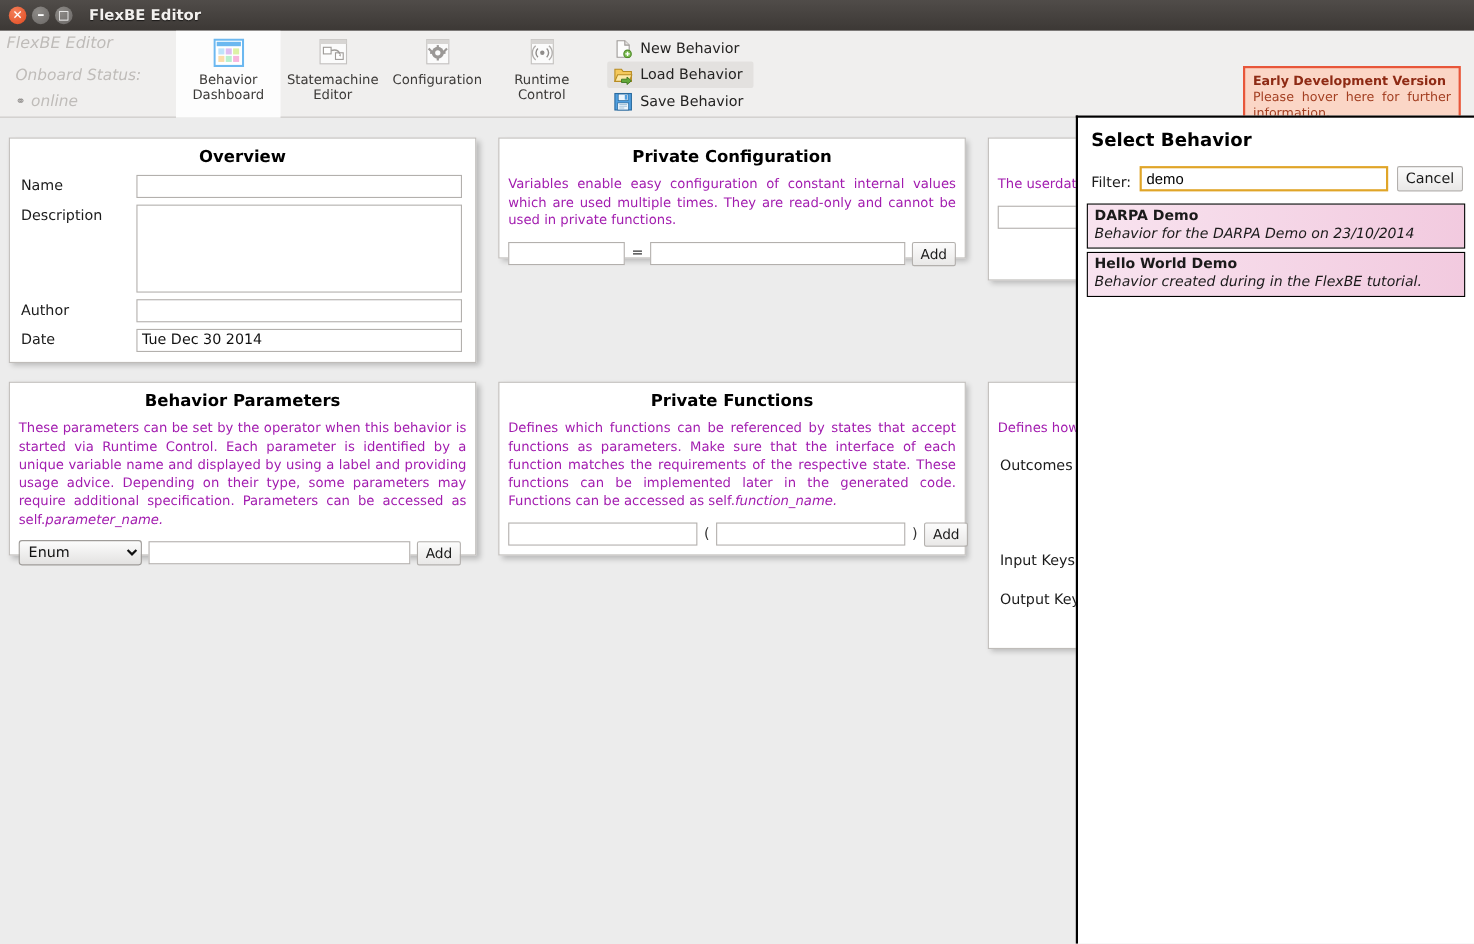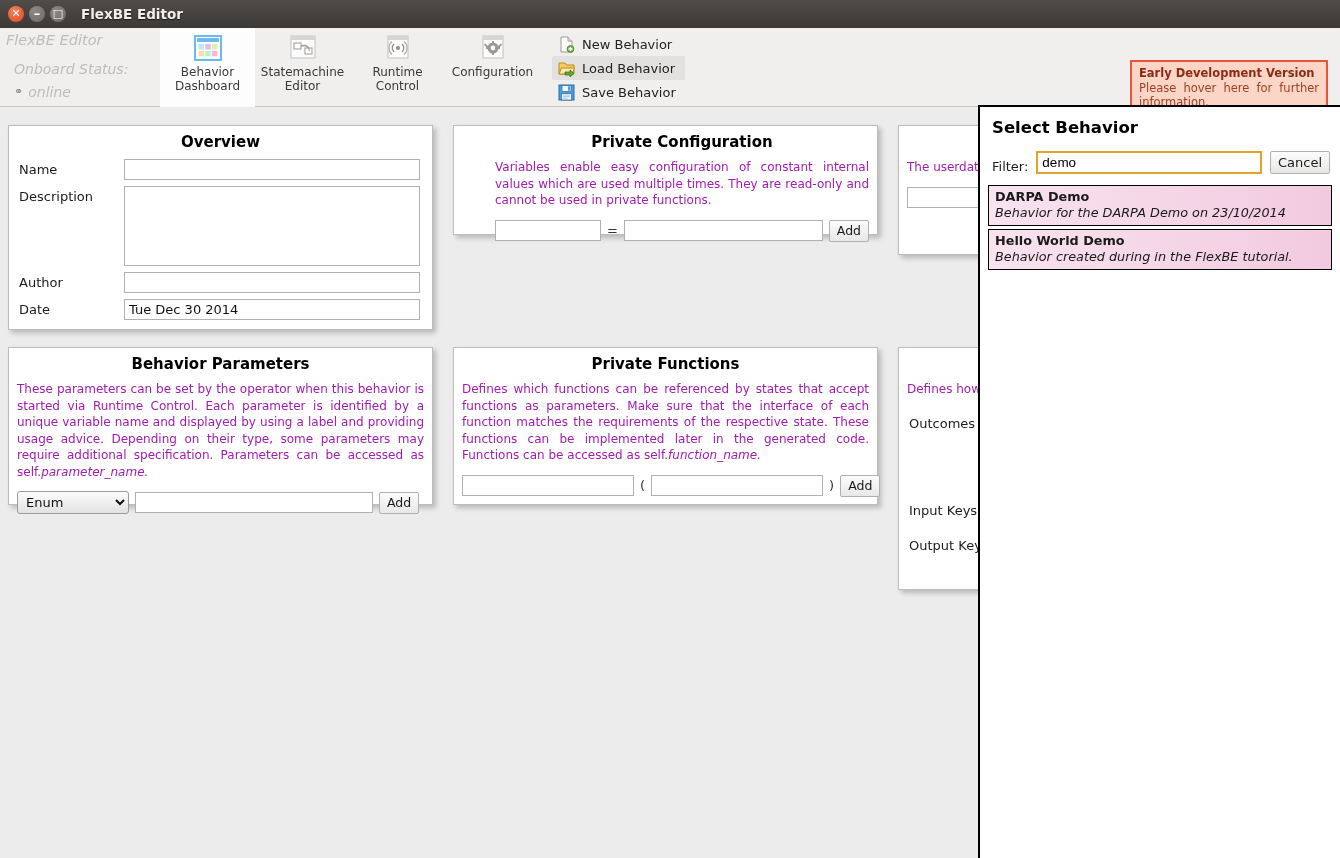--- a/index.html
+++ b/index.html
@@ -111,21 +111,21 @@
     background: linear-gradient(to bottom, #fcfcfc, #e3e2e1);
     border: 1px solid #9e9b98; border-radius: 3px; padding: 2px 4px; outline: none;
   }
 
   
   #overview { left: 8px; top: 125px; width: 425px; height: 205px; }
   .ov-row { display: flex; align-items: flex-start; margin: 0 0 6px 10px; }
   .ov-label { width: 105px; font-size: 13px; color: #1b1b1b; padding-top: 3px; }
 
   
-  #privconf { left: 453px; top: 125px; width: 425px; height: 110px; padding-left: 33px; }
+  #privconf { left: 453px; top: 125px; width: 425px; height: 110px; }
   
   #userdata { left: 898px; top: 125px; width: 425px; height: 130px; }
   
   #params { left: 8px; top: 347px; width: 425px; height: 158px; }
   
   #funcs { left: 453px; top: 347px; width: 425px; height: 158px; }
   
   #embed { left: 898px; top: 347px; width: 425px; height: 243px; }
 
   .inline-row { display: flex; align-items: center; gap: 6px; padding: 0 8px; margin-top: 11px; }
@@ -208,55 +208,55 @@
             <rect x="2" y="1" width="24" height="22" fill="#fbfbfb" stroke="#c3c1bf"></rect>
             <rect x="2" y="1" width="24" height="4" fill="#d7d5d3"></rect>
             <rect x="5" y="8" width="7" height="6" fill="#fff" stroke="#9e9b98"></rect>
             <rect x="16" y="13" width="7" height="6" fill="#fff" stroke="#9e9b98"></rect>
             <path d="M12 11 q6 -2 8 3" stroke="#9e9b98" fill="none" stroke-width="1.4"></path>
             <path d="M19 15 l2 -1 l-0.5 2.5 z" fill="#9e9b98"></path>
           </svg>
         </span>
         <span class="tlabel">Statemachine</span>
         <span class="tlabel" style="margin-top:0">Editor</span>
-      </div>
-
-      <div class="tab">
-        <span class="ticon">
-          <svg width="28" height="26" viewBox="0 0 28 26">
-            <rect x="4" y="1" width="20" height="22" fill="#fbfbfb" stroke="#c3c1bf"></rect>
-            <rect x="4" y="1" width="20" height="4" fill="#d7d5d3"></rect>
-            <circle cx="14" cy="13" r="2" fill="#8f8c8a"></circle>
-            <path d="M10 17 a5.5 5.5 0 0 1 0 -8" stroke="#8f8c8a" fill="none" stroke-width="1.3"></path>
-            <path d="M18 17 a5.5 5.5 0 0 0 0 -8" stroke="#8f8c8a" fill="none" stroke-width="1.3"></path>
-            <path d="M8 19.5 a8.5 8.5 0 0 1 0 -13" stroke="#b0adab" fill="none" stroke-width="1.2"></path>
-            <path d="M20 19.5 a8.5 8.5 0 0 0 0 -13" stroke="#b0adab" fill="none" stroke-width="1.2"></path>
-          </svg>
-        </span>
-        <span class="tlabel">Runtime</span>
-        <span class="tlabel" style="margin-top:0">Control</span>
       </div>
 
       <div class="tab">
         <span class="ticon">
           <svg width="28" height="26" viewBox="0 0 28 26">
             <rect x="4" y="1" width="20" height="22" fill="#fbfbfb" stroke="#c3c1bf"></rect>
             <rect x="4" y="1" width="20" height="4" fill="#d7d5d3"></rect>
             <g fill="#9b9896">
               <circle cx="14" cy="13" r="5.5"></circle>
               <rect x="13" y="6" width="2" height="14"></rect>
               <rect x="7" y="12" width="14" height="2"></rect>
               <rect x="8.5" y="7.5" width="2" height="11" transform="rotate(-45 9.5 13)"></rect>
               <rect x="17.5" y="7.5" width="2" height="11" transform="rotate(45 18.5 13)"></rect>
             </g>
             <circle cx="14" cy="13" r="2.4" fill="#fbfbfb"></circle>
           </svg>
         </span>
         <span class="tlabel">Configuration</span>
       </div>
+
+      <div class="tab">
+        <span class="ticon">
+          <svg width="28" height="26" viewBox="0 0 28 26">
+            <rect x="4" y="1" width="20" height="22" fill="#fbfbfb" stroke="#c3c1bf"></rect>
+            <rect x="4" y="1" width="20" height="4" fill="#d7d5d3"></rect>
+            <circle cx="14" cy="13" r="2" fill="#8f8c8a"></circle>
+            <path d="M10 17 a5.5 5.5 0 0 1 0 -8" stroke="#8f8c8a" fill="none" stroke-width="1.3"></path>
+            <path d="M18 17 a5.5 5.5 0 0 0 0 -8" stroke="#8f8c8a" fill="none" stroke-width="1.3"></path>
+            <path d="M8 19.5 a8.5 8.5 0 0 1 0 -13" stroke="#b0adab" fill="none" stroke-width="1.2"></path>
+            <path d="M20 19.5 a8.5 8.5 0 0 0 0 -13" stroke="#b0adab" fill="none" stroke-width="1.2"></path>
+          </svg>
+        </span>
+        <span class="tlabel">Runtime</span>
+        <span class="tlabel" style="margin-top:0">Control</span>
+      </div>
     </div>
 
     <div class="fileops">
       <div class="fop">
         <span class="fop-icon">
           <svg width="17" height="17" viewBox="0 0 17 17">
             <path d="M3 1 h7 l4 4 v11 h-11 z" fill="#fdfdfd" stroke="#9e9b98"></path>
             <path d="M10 1 v4 h4" fill="#e5e3e1" stroke="#9e9b98"></path>
             <circle cx="12.5" cy="13" r="3.4" fill="#7bbd4f" stroke="#4f8a2a"></circle>
             <path d="M12.5 11 v4 M10.5 13 h4" stroke="#fff" stroke-width="1.3"></path>

